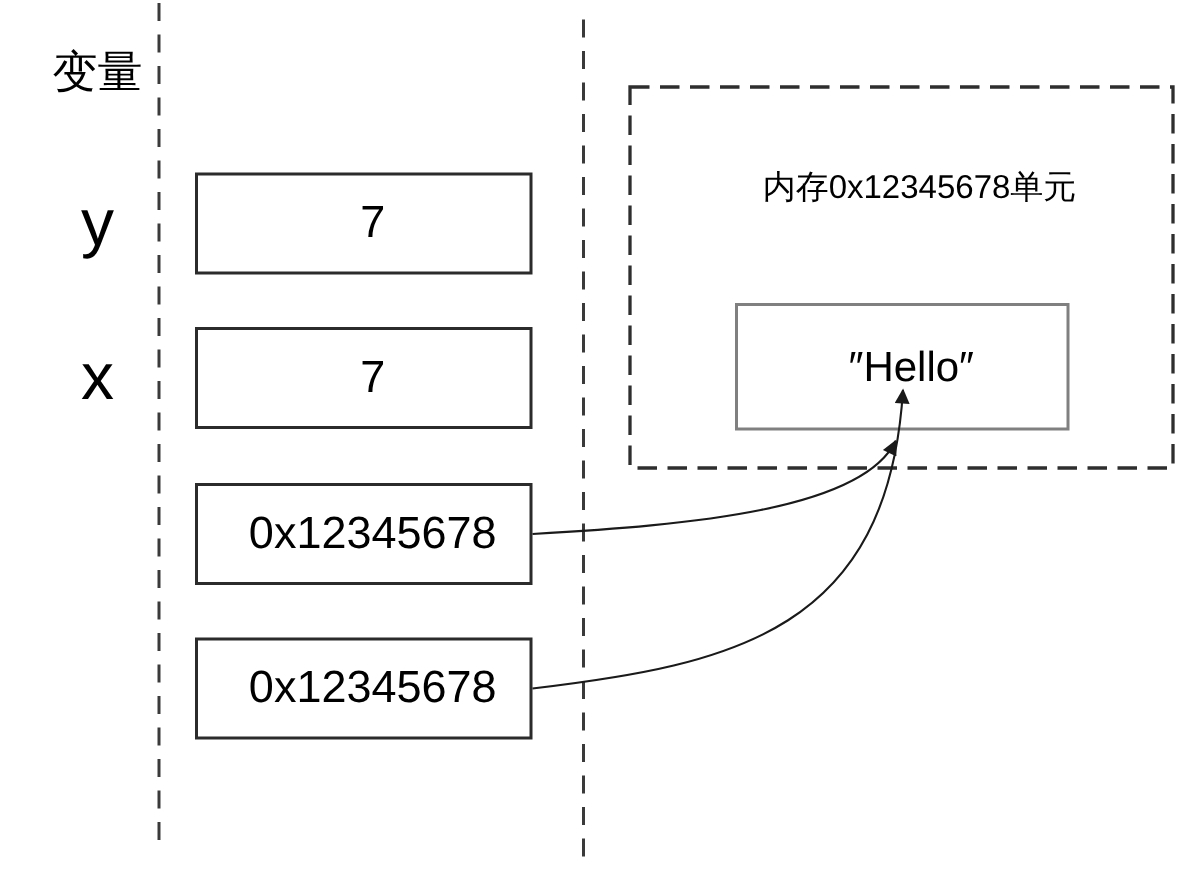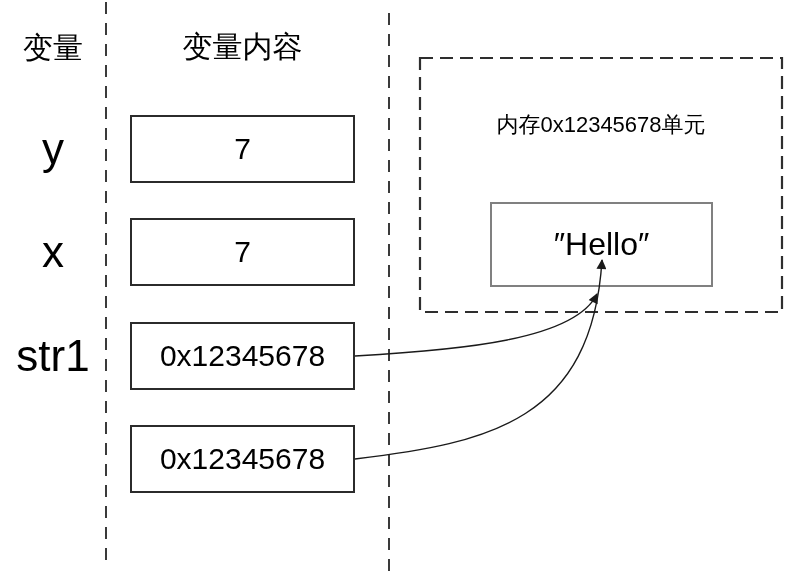--- a/index.html
+++ b/index.html
@@ -9,21 +9,21 @@
     font-family: "Liberation Sans", "DejaVu Sans", sans-serif;
   }
   #stage {
     position: relative;
     width: 785px;
     height: 579px;
     background: #ffffff;
     overflow: hidden;
     color: #000000;
   }
-  .abs { position: absolute; }
+  .abs { position: absolute; padding-left: 12px; }
 
   .col-header {
     font-size: 30px;
     color: #000000;
     text-align: center;
     white-space: nowrap;
   }
   .var-label {
     width: 106px;
     height: 68px;
@@ -60,49 +60,47 @@
     left: 490px;
     top: 202px;
     width: 223px;
     height: 85px;
     border: 2px solid #808080;
     box-sizing: border-box;
     background: #ffffff;
     display: flex;
     align-items: center;
     justify-content: center;
-    font-size: 32px;
+    font-size: 28px;
     color: #000000;
   }
   svg.overlay {
     position: absolute;
     left: 0;
     top: 0;
     pointer-events: none;
   }
 </style>
 </head>
 <body>
 
 <div id="stage">
 
   <div class="abs col-header" style="left:0px; top:28px; width:106px;">变量</div>
-  <div class="abs col-header" style="left:130px; top:27px; width:225px;">变量内容</div>
 
   <div class="abs var-label" style="left:0px; top:115px;">y</div>
   <div class="abs value-box" style="top:115px;">
       <span>7</span>
     </div>
 
   <div class="abs var-label" style="left:0px; top:218px;">x</div>
   <div class="abs value-box" style="top:218px;">
       <span>7</span>
     </div>
 
-  <div class="abs var-label" style="left:0px; top:322px;">str1</div>
   <div class="abs value-box" style="top:322px;">
       <span>0x12345678</span>
     </div>
 
   <div class="abs value-box" style="top:425px;">
       <span>0x12345678</span>
     </div>
 
   <div class="abs mem-title">内存0x12345678单元</div>
   <div class="abs mem-cell">

